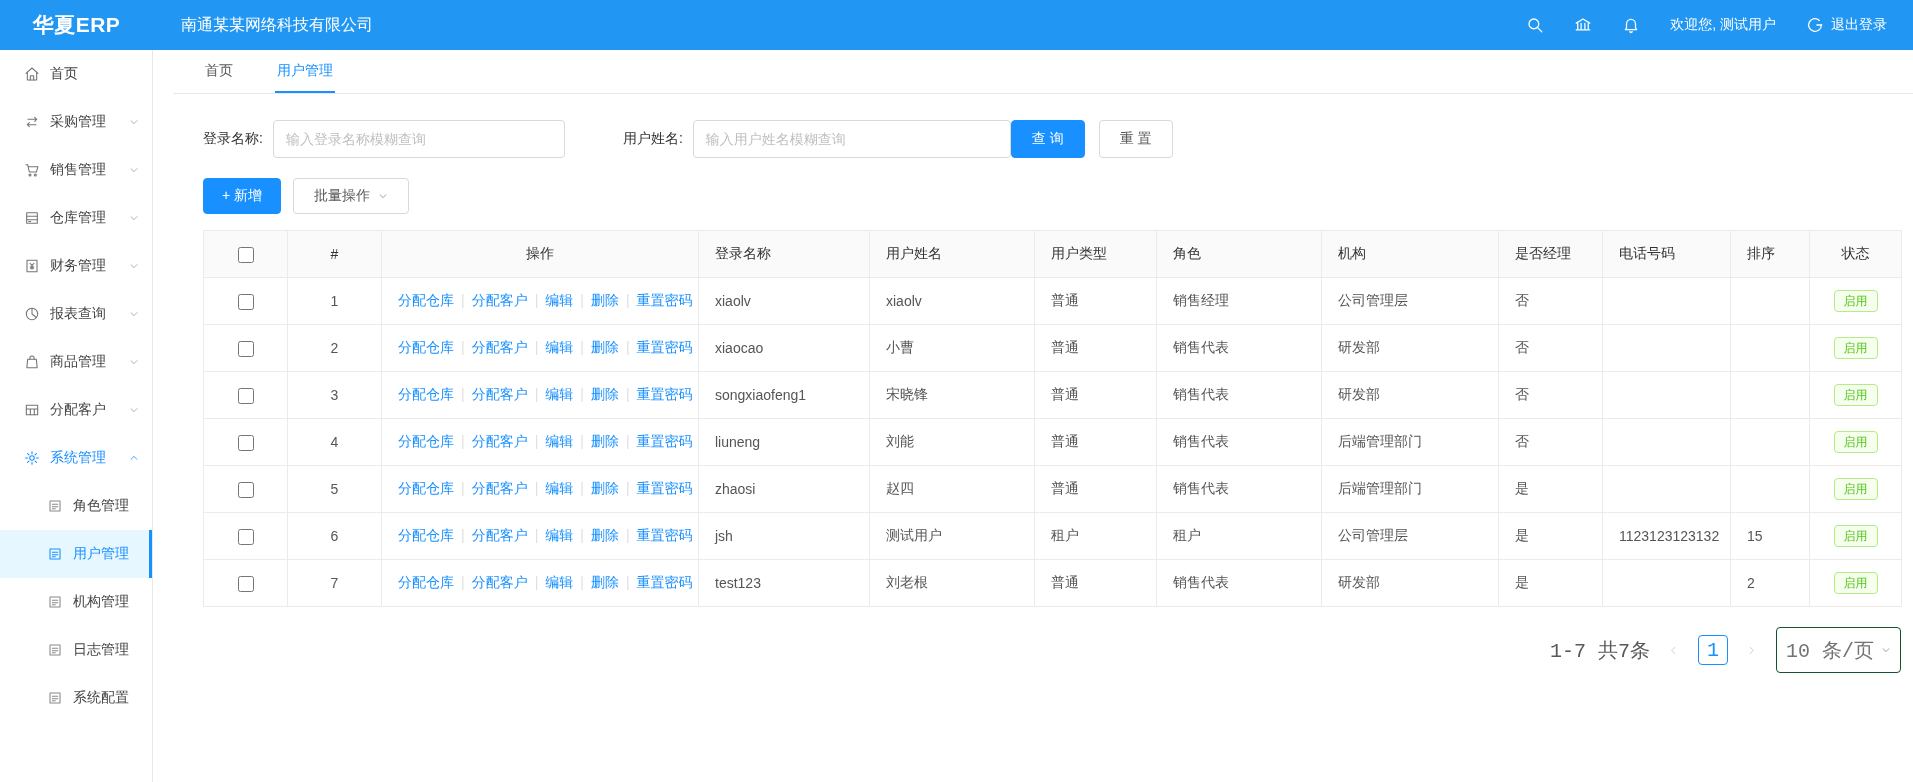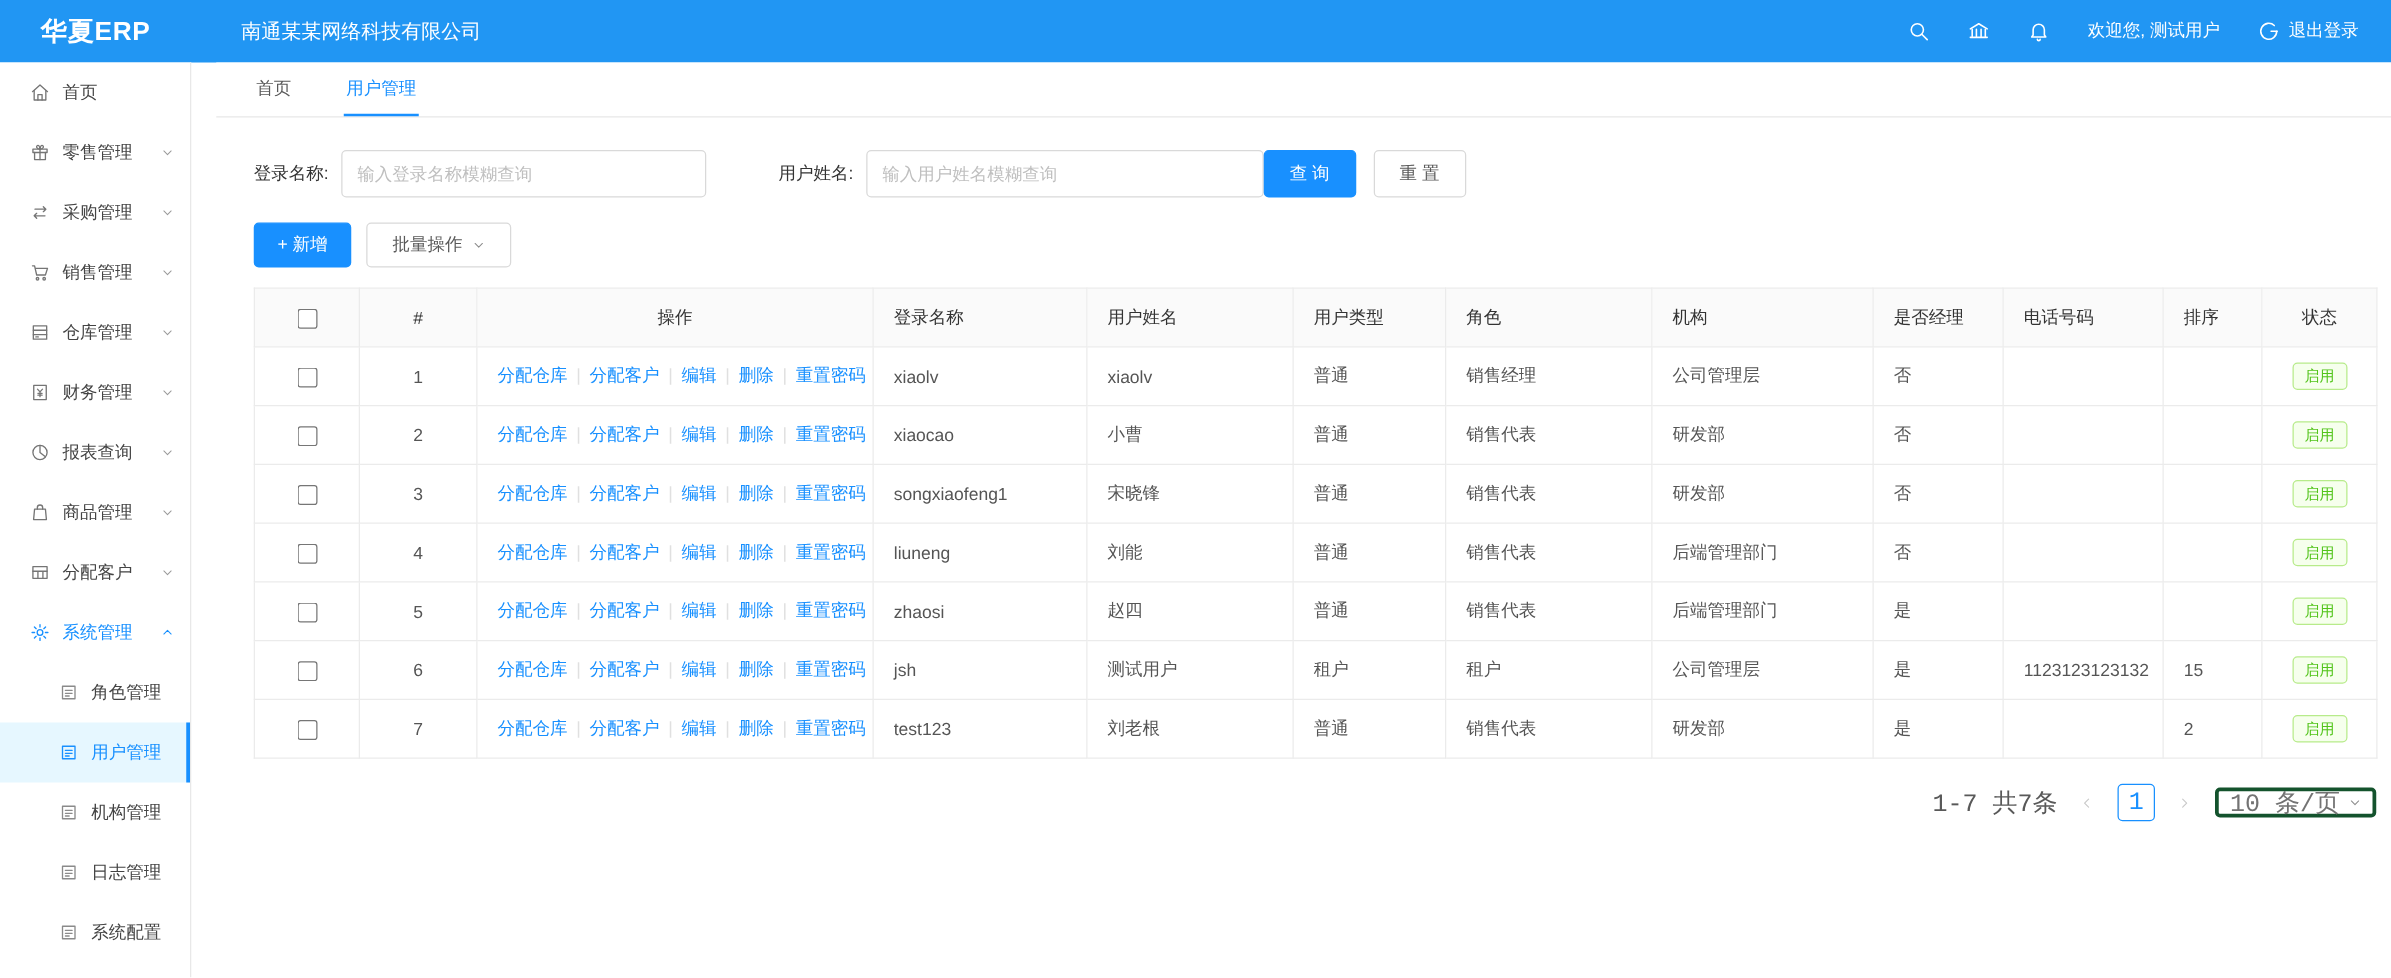--- a/index.html
+++ b/index.html
@@ -2,21 +2,21 @@
 <html><head>
 <meta charset="utf-8">
 <style>
   * { box-sizing: border-box; margin: 0; padding: 0; }
   html,body { width:1913px; height:782px; overflow:hidden;
     font-family:"Liberation Sans","DejaVu Sans",sans-serif; background:#fff; color:#555; }
 
   
   .header { height:50px; background:#2196f3; display:flex; align-items:center; color:#fff; }
   .logo { width:153px; font-size:21px; font-weight:bold; text-align:center; letter-spacing:.5px; }
-  .company { font-size:16px; margin-left:40px; flex:1; }
+  .company { font-size:16px; margin-left:28px; flex:1; }
   .top-right { display:flex; align-items:center; gap:30px; margin-right:26px; font-size:14px; }
   .top-ico { width:18px; height:18px; display:inline-flex; cursor:pointer; }
   .top-ico svg { width:18px; height:18px; stroke:#fff; fill:none; stroke-width:1.7; stroke-linecap:round; stroke-linejoin:round; }
   .logout { display:flex; align-items:center; gap:7px; cursor:pointer; }
 
   
   .body-wrap { display:flex; height:732px;gap:20px; }
   .sidebar { width:153px; border-right:1px solid #e8e8e8; background:#fff; flex:none; }
   .main { flex:1; min-width:0; }
 
@@ -63,21 +63,21 @@
   .op-link { color:#1890ff; cursor:pointer; text-decoration:none; }
   .op-sep { color:#e0e0e0; margin:0 7px; }
   .chk { width:16px; height:16px; accent-color:#1890ff; cursor:pointer; vertical-align:middle; }
   .badge { display:inline-block; font-size:12px; line-height:20px; padding:0 9px; color:#52c41a; background:#f6ffed; border:1px solid #b7eb8a; border-radius:4px; cursor:pointer; }
 
   
   .pager { width:1698px; margin-top:20px; display:flex; justify-content:flex-end; align-items:center; gap:10px; font-size:20px; color:#595959;font-family:Liberation Mono, monospace; }
   .pg-arrow { width:28px; height:28px; display:inline-flex; align-items:center; justify-content:center; color:#c9c9c9; cursor:pointer; }
   .pg-arrow svg { width:11px; height:11px; stroke:currentColor; fill:none; stroke-width:2; stroke-linecap:round; stroke-linejoin:round; }
   .pg-page { width:30px; height:30px; border:1px solid #1890ff; color:#1890ff; border-radius:4px; display:inline-flex; align-items:center; justify-content:center; background:#fff; cursor:pointer; }
-  .pg-size { height:24px; border:3px solid #14532d; border-radius:4px; padding:0 9px; display:inline-flex; align-items:center; gap:7px; color:#737373; background:#fff; cursor:pointer; }
+  .pg-size { height:46px; border:1px solid #14532d; border-radius:4px; padding:0 9px; display:inline-flex; align-items:center; gap:7px; color:#737373; background:#fff; cursor:pointer; }
 </style>
 </head>
 <body>
 
 <div class="header">
   <div class="logo">华夏ERP</div>
   <div class="company">南通某某网络科技有限公司</div>
   <div class="top-right">
     <span class="top-ico">
       <svg viewBox="0 0 24 24">
@@ -120,36 +120,20 @@
             <path d="M3 11l9-8 9 8"></path>
             <path d="M5 9.5V21h14V9.5"></path>
             <path d="M9.5 21v-6.5h5V21"></path>
           </svg>
         </span>
       <span>首页</span>
     </div>
     <div class="s-item">
       <span class="s-ico">
           <svg viewBox="0 0 24 24">
-            <rect x="3.5" y="8" width="17" height="4"></rect>
-            <path d="M5.5 12v8.5h13V12"></path>
-            <path d="M12 8v12.5"></path>
-            <path d="M12 8C8 8 6.5 4 9.5 3.5 11.5 3.2 12 8 12 8zm0 0c4 0 5.5-4 2.5-4.5C12.5 3.2 12 8 12 8z"></path>
-          </svg>
-        </span>
-      <span>零售管理</span>
-      <span class="s-caret">
-          <svg viewBox="0 0 24 24">
-            <path d="M5 9l7 7 7-7"></path>
-          </svg>
-        </span>
-    </div>
-    <div class="s-item">
-      <span class="s-ico">
-          <svg viewBox="0 0 24 24">
             <path d="M6 8h13M16 5l3 3-3 3"></path>
             <path d="M18 16H5M8 13l-3 3 3 3"></path>
           </svg>
         </span>
       <span>采购管理</span>
       <span class="s-caret">
           <svg viewBox="0 0 24 24">
             <path d="M5 9l7 7 7-7"></path>
           </svg>
         </span>

